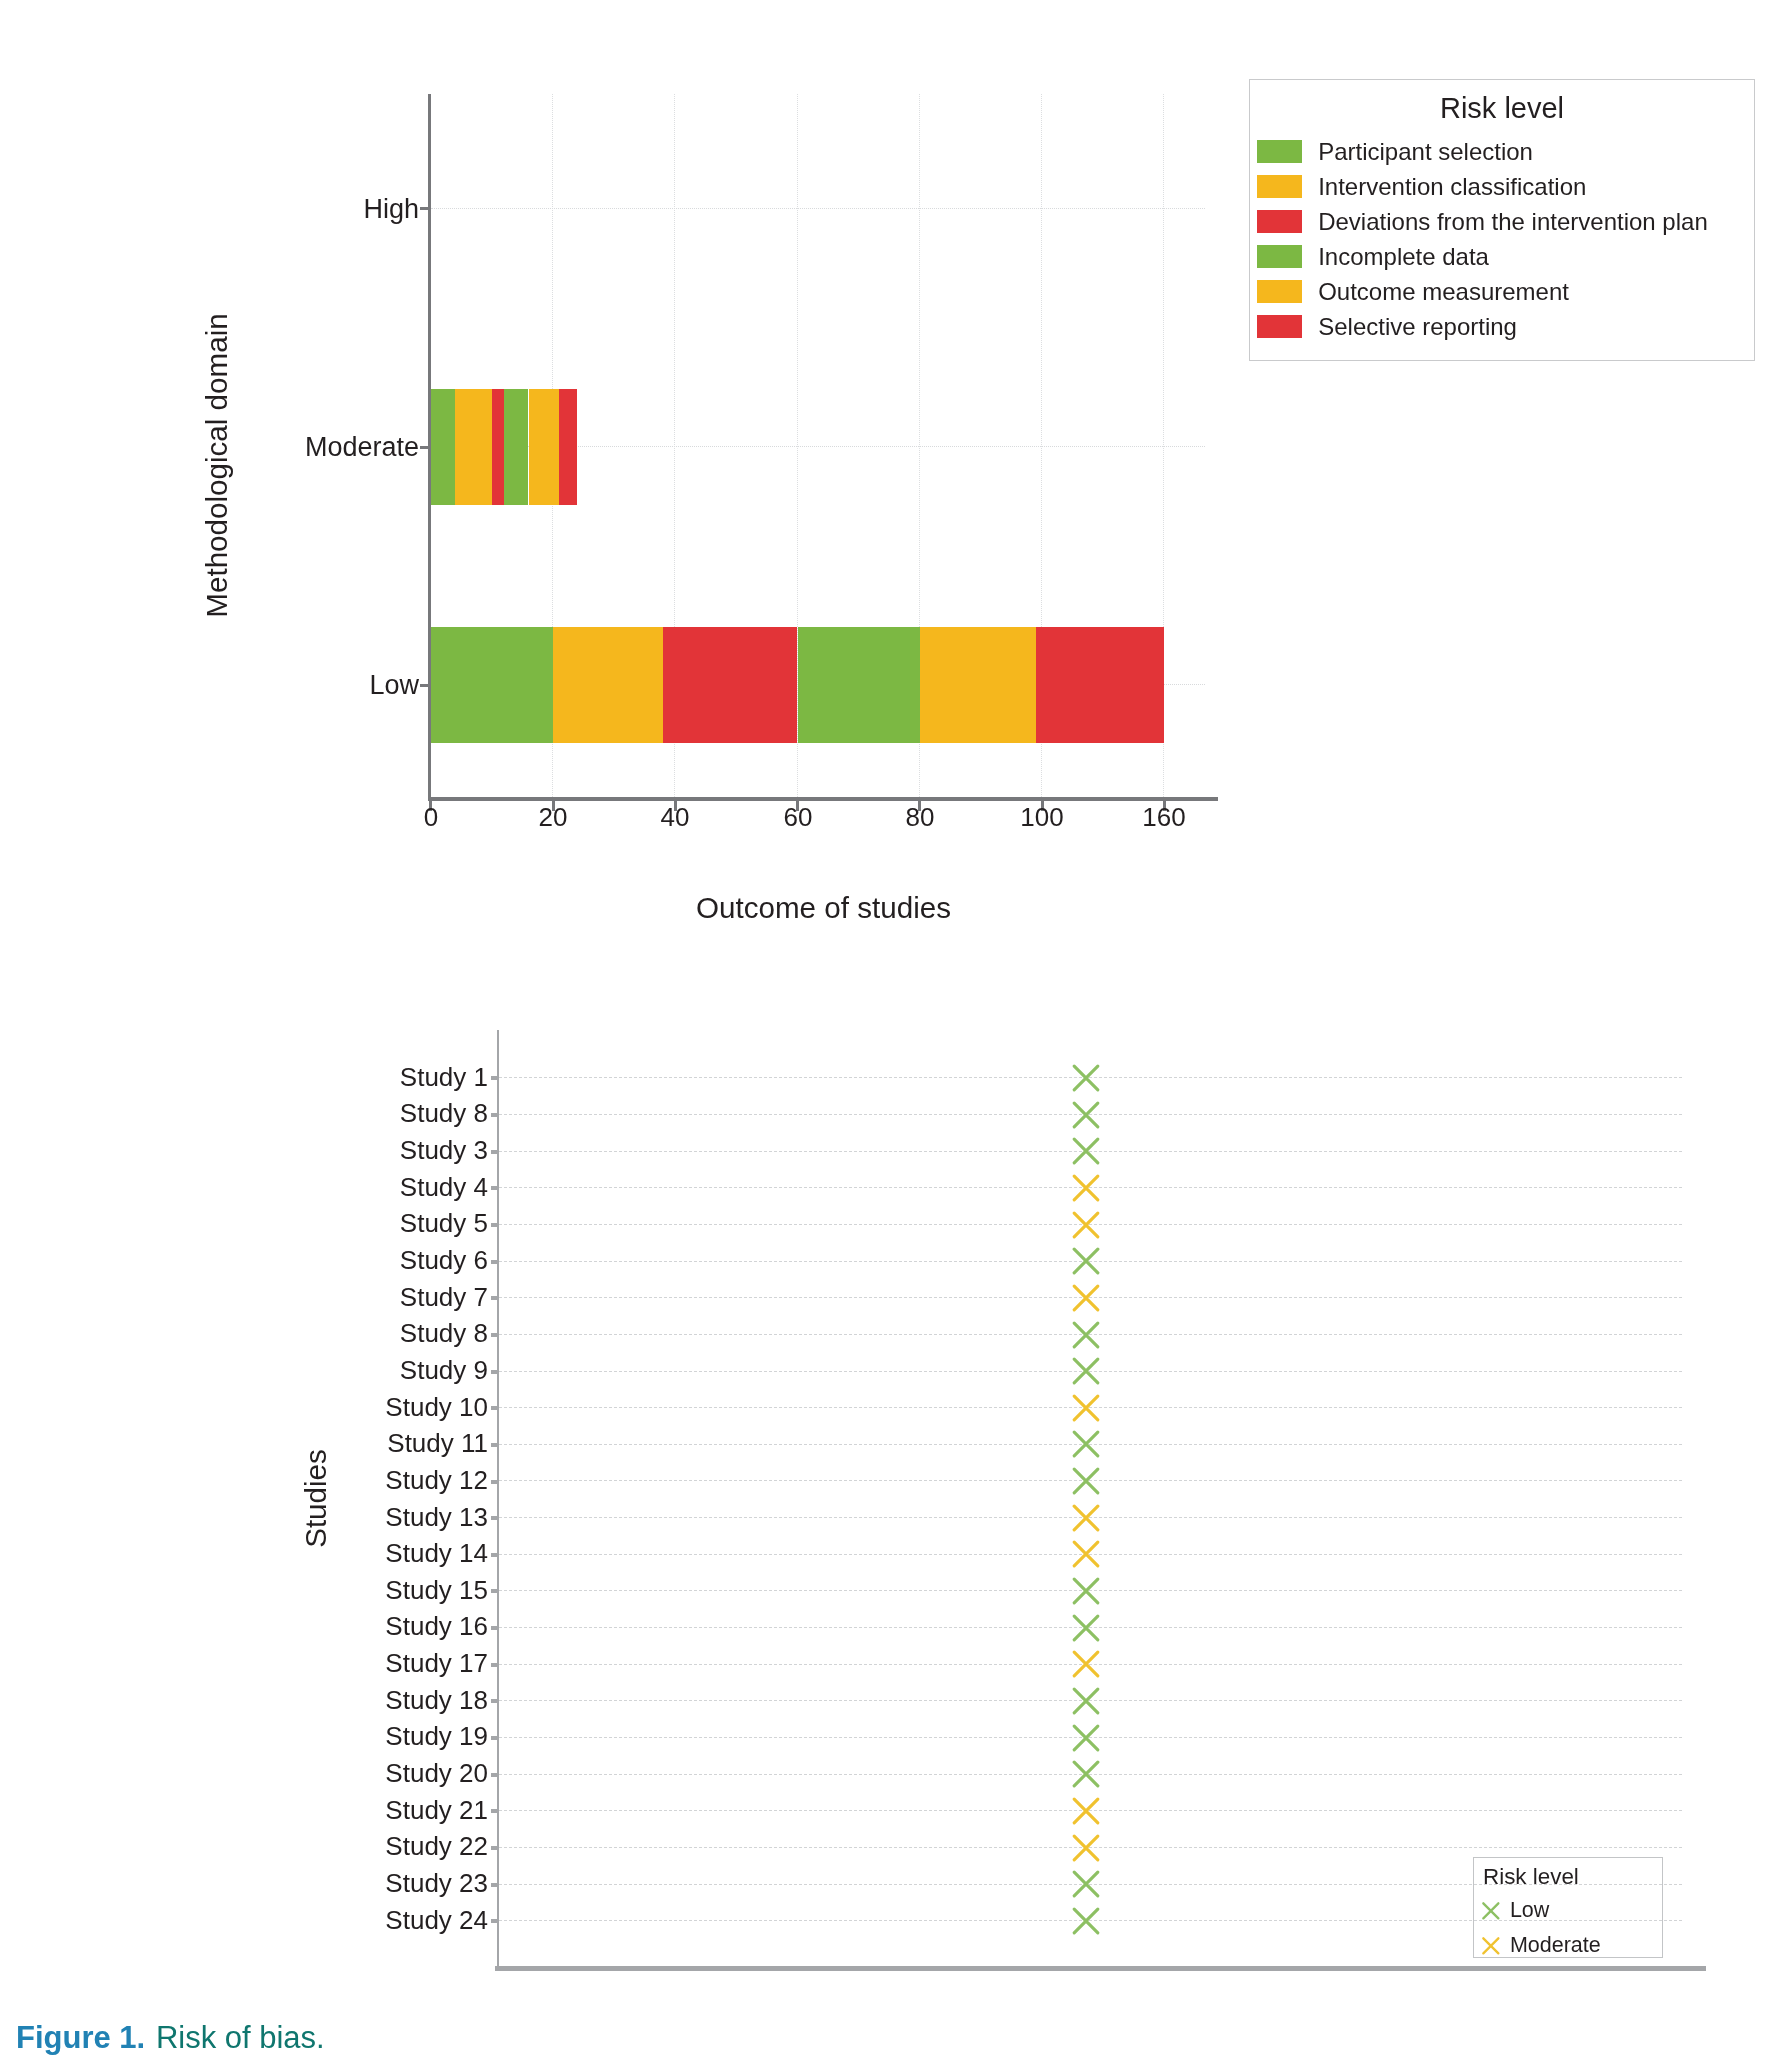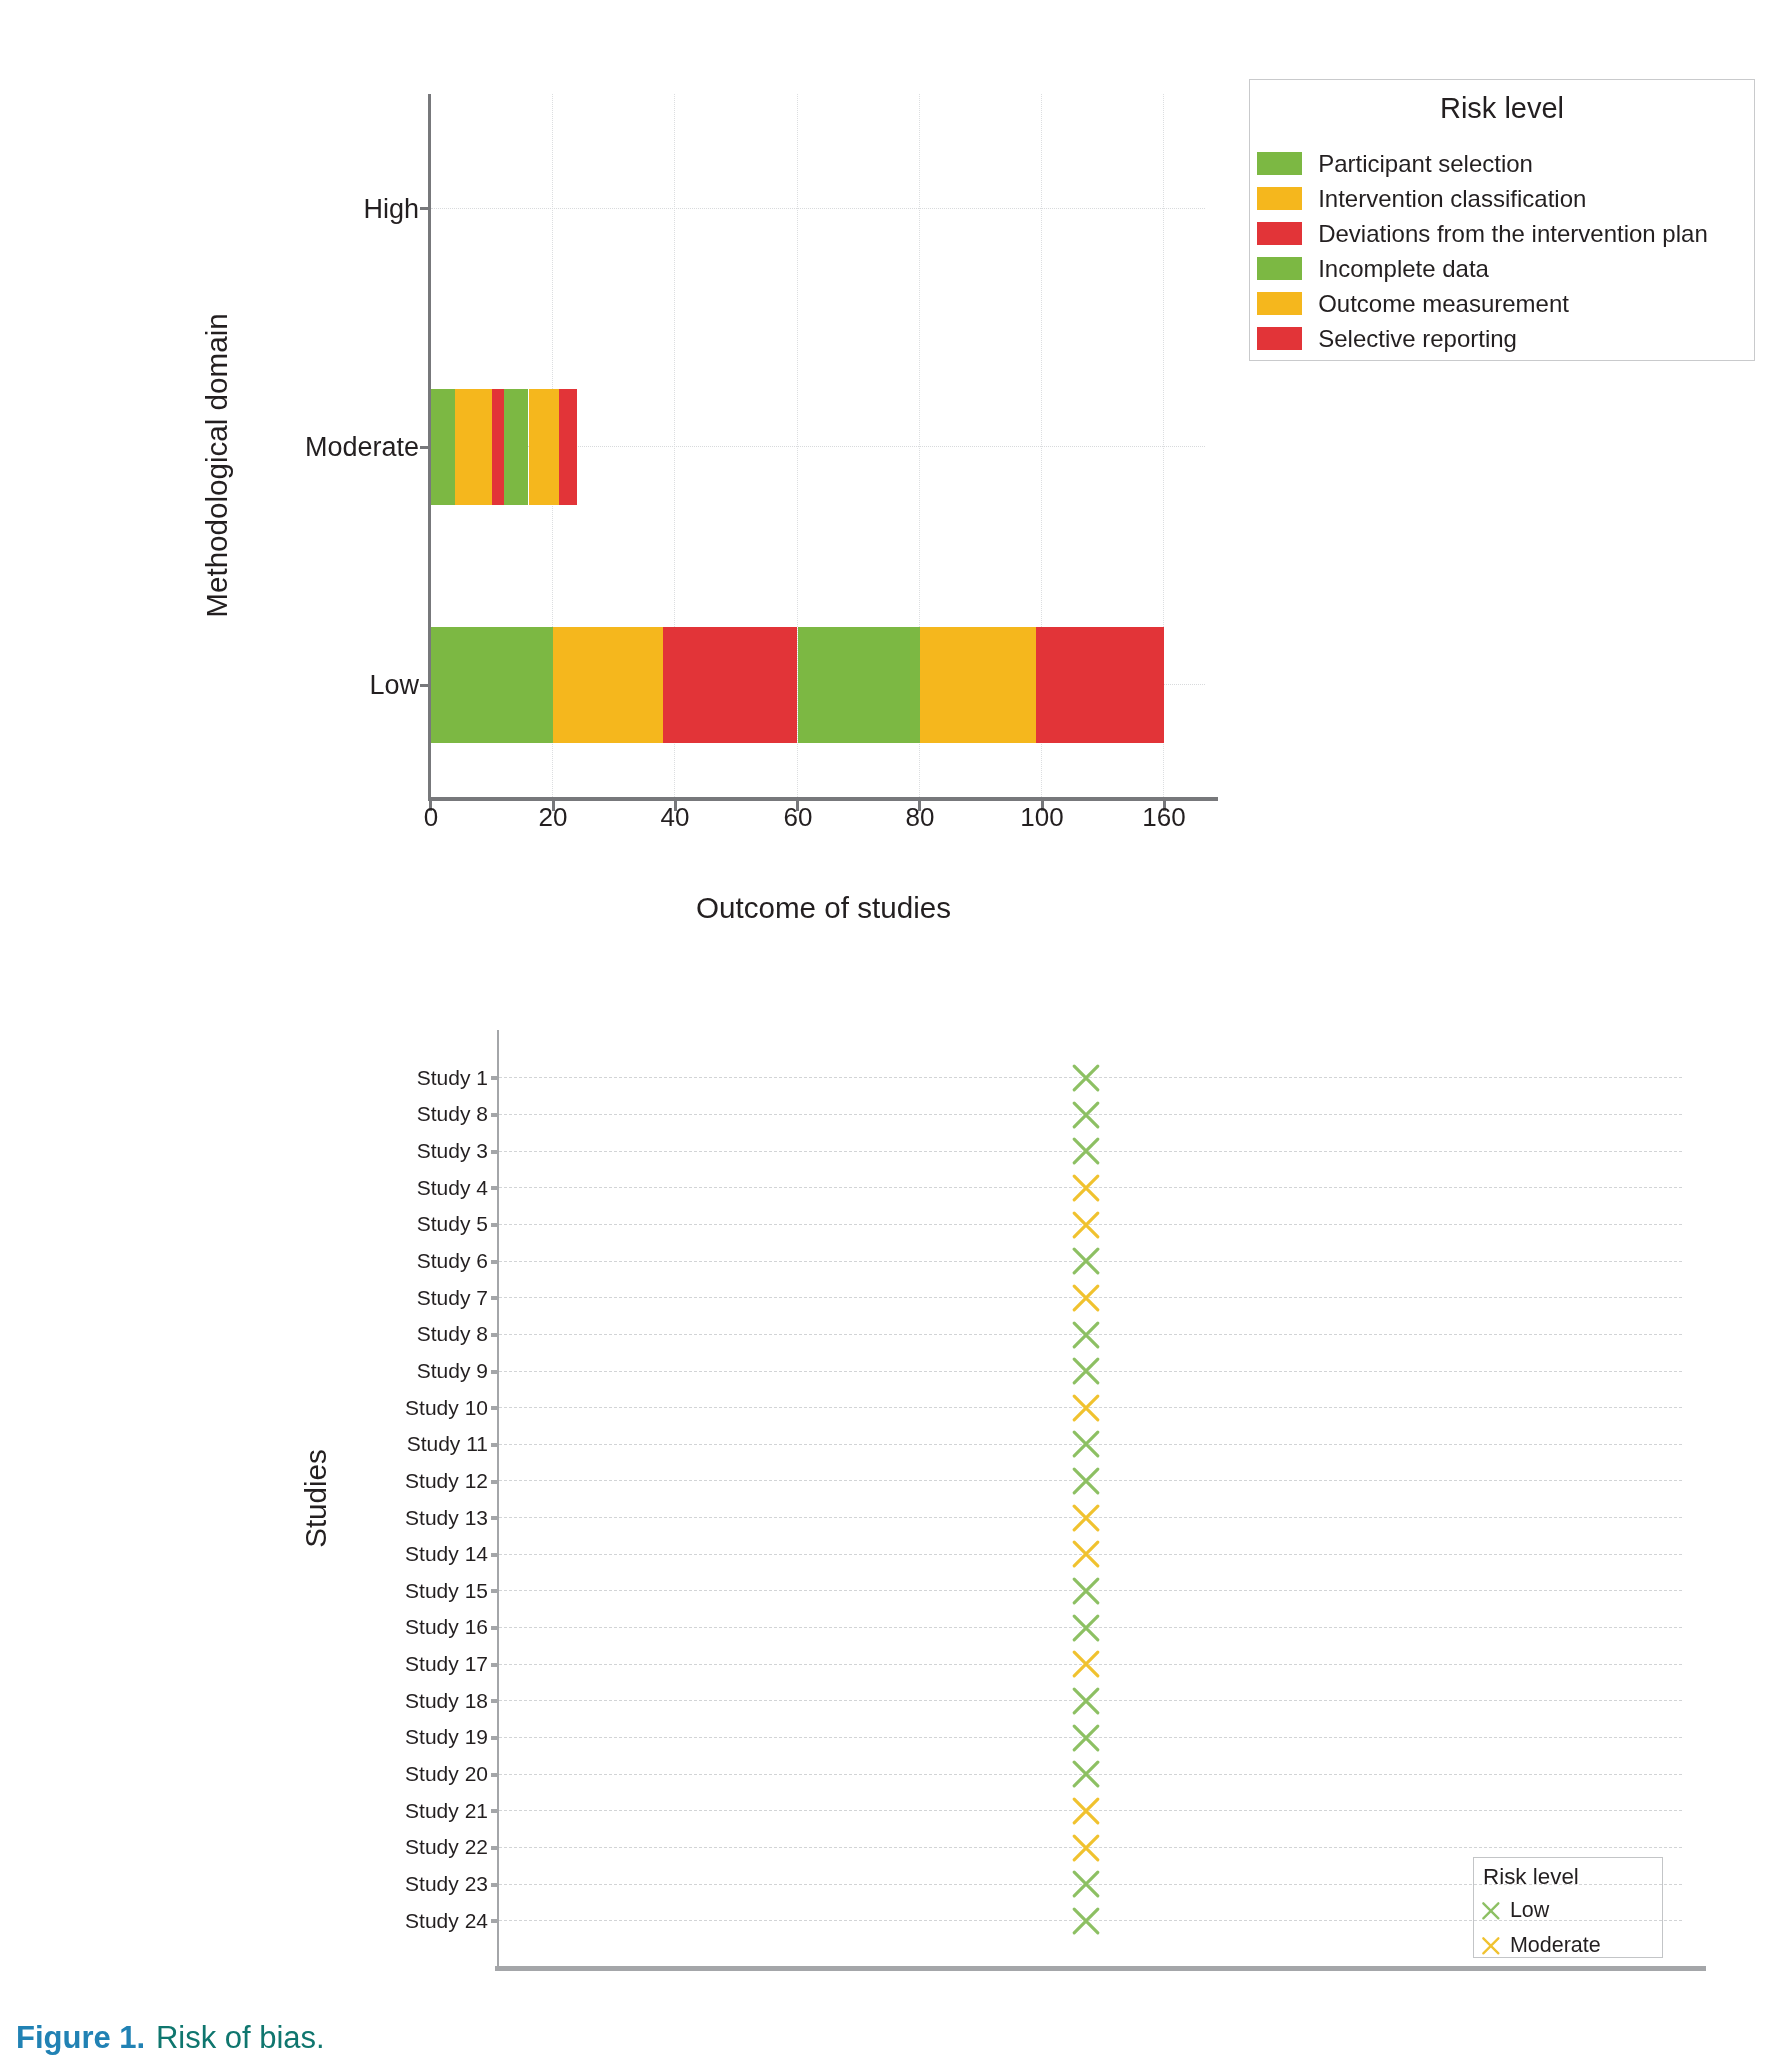--- a/index.html
+++ b/index.html
@@ -16,29 +16,29 @@
   .tick-h{position:absolute;width:9.9px;height:2.7px;background:#77787b;}
   .tick-label{position:absolute;width:90px;text-align:center;font-size:26px;line-height:30px;}
   .cat-label{position:absolute;width:215px;text-align:right;font-size:27px;line-height:34px;}
   .axis-title{position:absolute;font-size:29.6px;text-align:center;}
   .vtitle{position:absolute;font-size:29.6px;text-align:center;transform:rotate(-90deg);}
   #top-legend{
     position:absolute;left:1249px;top:79px;width:506px;height:282px;
     background:#ffffff;border:1.8px solid #c9cacc;box-sizing:border-box;z-index:5;
   }
   #top-legend .legend-title{text-align:center;font-size:29px;padding-top:11.6px;}
-  #top-legend-entries{margin-top:21px;padding-left:7.2px;}
+  #top-legend-entries{margin-top:9px;padding-left:7.2px;}
   .legend-row{display:flex;align-items:center;height:35px;}
   .swatch{width:45px;height:23px;margin-right:16px;flex:none;}
   .legend-label{font-size:24px;line-height:27px;white-space:nowrap;}
   
   .axis2{position:absolute;background:#a4a6a9;}
   .grid-dash{position:absolute;height:0;border-top:1.8px dashed #d2d4d6;}
   .tick-h2{position:absolute;width:7.2px;height:3.6px;background:#a4a6a9;}
-  .study-label{position:absolute;width:197px;text-align:right;font-size:21px;line-height:25px;}
+  .study-label{position:absolute;width:197px;text-align:right;font-size:26px;line-height:25px;}
   #bottom-legend{
     position:absolute;left:1473px;top:1857px;width:190px;height:101px;
     border:1.8px solid #c3c5c7;box-sizing:border-box;background:transparent;z-index:5;
   }
   #bottom-legend .legend-title{font-size:22.4px;padding:6.3px 0 0 9px;}
   #bottom-legend-entries{padding-left:7.2px;margin-top:2.7px;}
   .legend-row-sm{display:flex;align-items:center;height:35px;}
   .legend-label-sm{font-size:21.5px;margin-left:9px;white-space:nowrap;}
   
   #caption{position:absolute;left:16px;top:2018px;font-size:31px;line-height:39px;}

